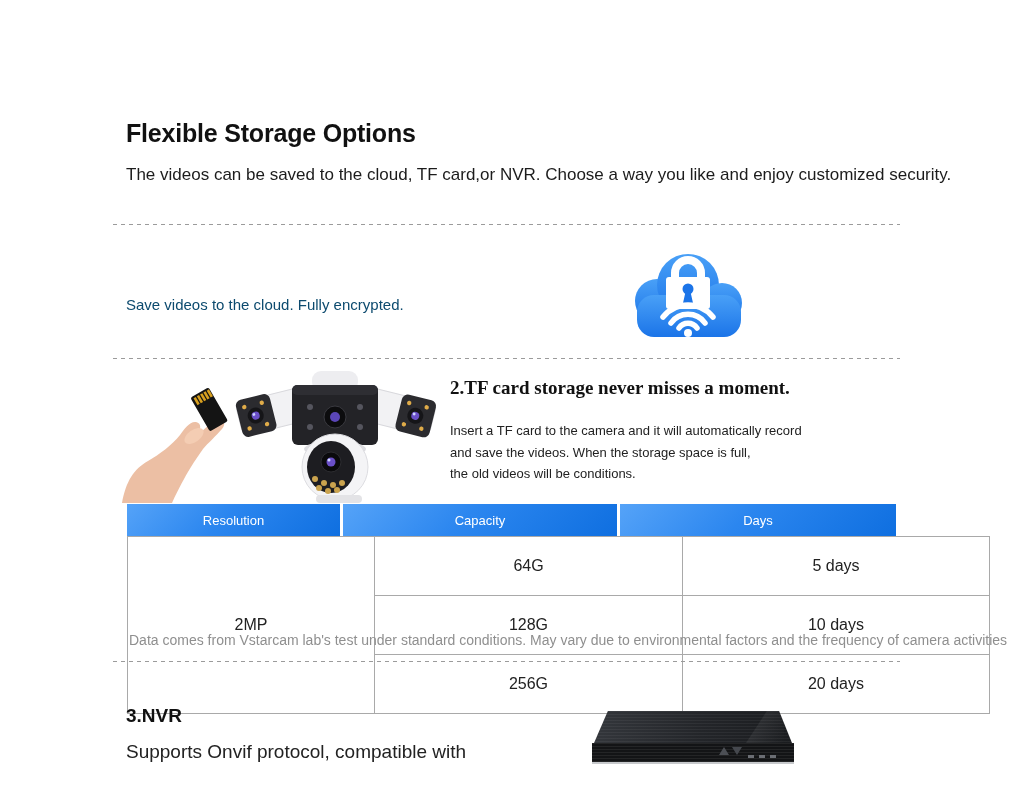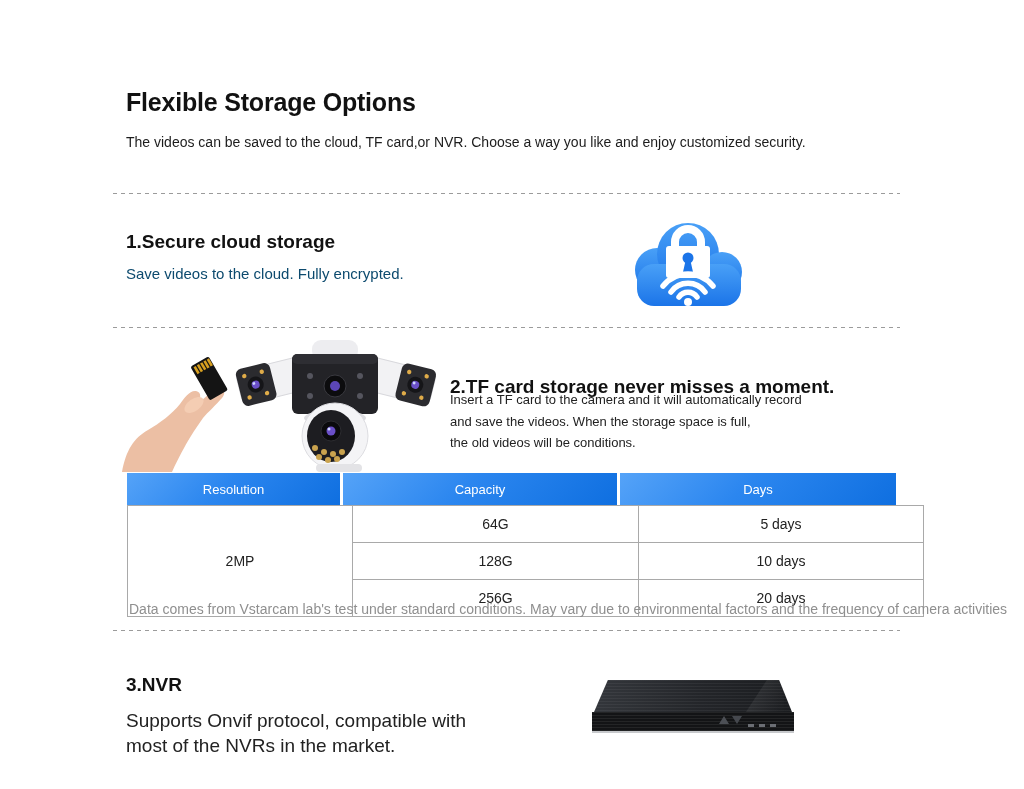--- a/index.html
+++ b/index.html
@@ -1,50 +1,50 @@
 <!DOCTYPE html>
 <html><head>
 <meta charset="utf-8">
 <style>
   html,body{margin:0;padding:0;background:#fff;}
   body{width:1024px;height:789px;font-family:"Liberation Sans", sans-serif;color:#1b1b1b;}
   .page{position:relative;width:1024px;height:789px;background:#ffffff;overflow:hidden;}
 
-  .abs{position:absolute;}
+  .abs{position:absolute;margin-top:31px;}
 
   .page-title{left:126px;top:88px;font-size:25px;font-weight:700;letter-spacing:-0.2px;color:#111;}
-  .page-subtitle{left:126px;top:134px;font-size:14px;color:#1c1c1c;}
+  .page-subtitle{left:126px;top:134px;font-size:17px;color:#1c1c1c;}
 
   .divider{height:1px;width:787px;left:113px;
     background:repeating-linear-gradient(90deg,#9b9b9b 0 4px,transparent 4px 8px);}
   .divider.d1{top:193px;} .divider.d2{top:327px;} .divider.d3{top:630px;}
 
   .section-heading{font-size:19px;font-weight:700;color:#111;}
   .section-body{font-size:15px;color:#0c4a6e;}
 
   .s1-head{left:126px;top:231px;}
   .s1-body{left:126px;top:265px;}
 
   .cloud-wrap{left:613px;top:208px;width:150px;height:106px;}
 
   .camera-wrap{left:120px;top:334px;width:334px;height:138px;}
 
-  .s2-head{left:450px;top:376px;}
+  .s2-head{left:450px;top:346px;font-family:Liberation Serif, serif;}
   .s2-body{left:450px;top:389px;font-size:13px;line-height:21.5px;color:#222;}
 
   .table-wrap{left:127px;top:473px;width:769px;}
   .thead{display:flex;width:769px;box-sizing:border-box;}
   .th{box-sizing:border-box;height:32px;display:flex;align-items:center;justify-content:center;
       color:#ffffff;font-size:13px;
       background:linear-gradient(135deg,#55a3f8 0%,#2b86ef 45%,#0f6fe0 100%);
       border-right:3px solid #ffffff;}
   .th:last-child{border-right:none;text-align:center;}
   .th.c1{flex:0 0 216px;} .th.c2{flex:0 0 277px;text-align:right;} .th.c3{flex:0 0 276px;}
   table.tbody{border-collapse:collapse;width:769px;table-layout:fixed;}
-  table.tbody td{border:1px solid #a9a9a9;height:28px;text-align:center;font-size:14px;color:#222;padding:4px;background:#fff;}
+  table.tbody td{border:1px solid #a9a9a9;height:28px;text-align:center;font-size:16px;color:#222;padding:15px;background:#fff;}
   td.colres{width:216px;} td.colcap{width:277px;} td.colday{width:276px;}
 
   .footnote{left:129px;top:601px;font-size:14px;color:#8f8f8f;}
 
   .s3-head{left:126px;top:674px;}
   .s3-body{left:126px;top:708px;font-size:19px;line-height:25px;color:#222;}
 
   
   .nvr{left:592px;top:680px;width:202px;height:56px;}
   .nvr-top{position:absolute;left:2px;top:0;width:198px;height:32px;
@@ -68,21 +68,20 @@
 </head>
 <body>
 
 <div class="page">
 
   <div class="abs page-title">Flexible Storage Options</div>
   <div class="abs page-subtitle">The videos can be saved to the cloud, TF card,or NVR. Choose a way you like and enjoy customized security.</div>
 
   <div class="abs divider d1"></div>
 
-  <div class="abs section-heading s1-head">1.Secure cloud storage</div>
   <div class="abs section-body s1-body">Save videos to the cloud. Fully encrypted.</div>
 
   <div class="abs cloud-wrap">
     <svg width="150" height="106" viewBox="0 0 150 106" aria-hidden="true">
       <defs>
         <linearGradient id="cg" x1="0" y1="0" x2="0" y2="1">
           <stop offset="0" stop-color="#49a0f7"></stop>
           <stop offset="1" stop-color="#1b74e8"></stop>
         </linearGradient>
       </defs>
@@ -211,21 +210,20 @@
       </table>
   </div>
 
   <div class="abs footnote">Data comes from Vstarcam lab's test under standard conditions. May vary due to environmental factors and the frequency of camera activities</div>
 
   <div class="abs divider d3"></div>
 
   <div class="abs section-heading s3-head">3.NVR</div>
   <div class="abs s3-body">
     <div>Supports Onvif protocol, compatible with</div>
-    <div>most of the NVRs in the market.</div>
   </div>
 
   <div class="abs nvr">
     <div class="nvr-top"></div>
     <div class="nvr-sheen"></div>
     <div class="nvr-front"></div>
     <div class="nvr-marks">
       <span class="tri-up"></span>
       <span class="tri-down"></span>
     </div>

